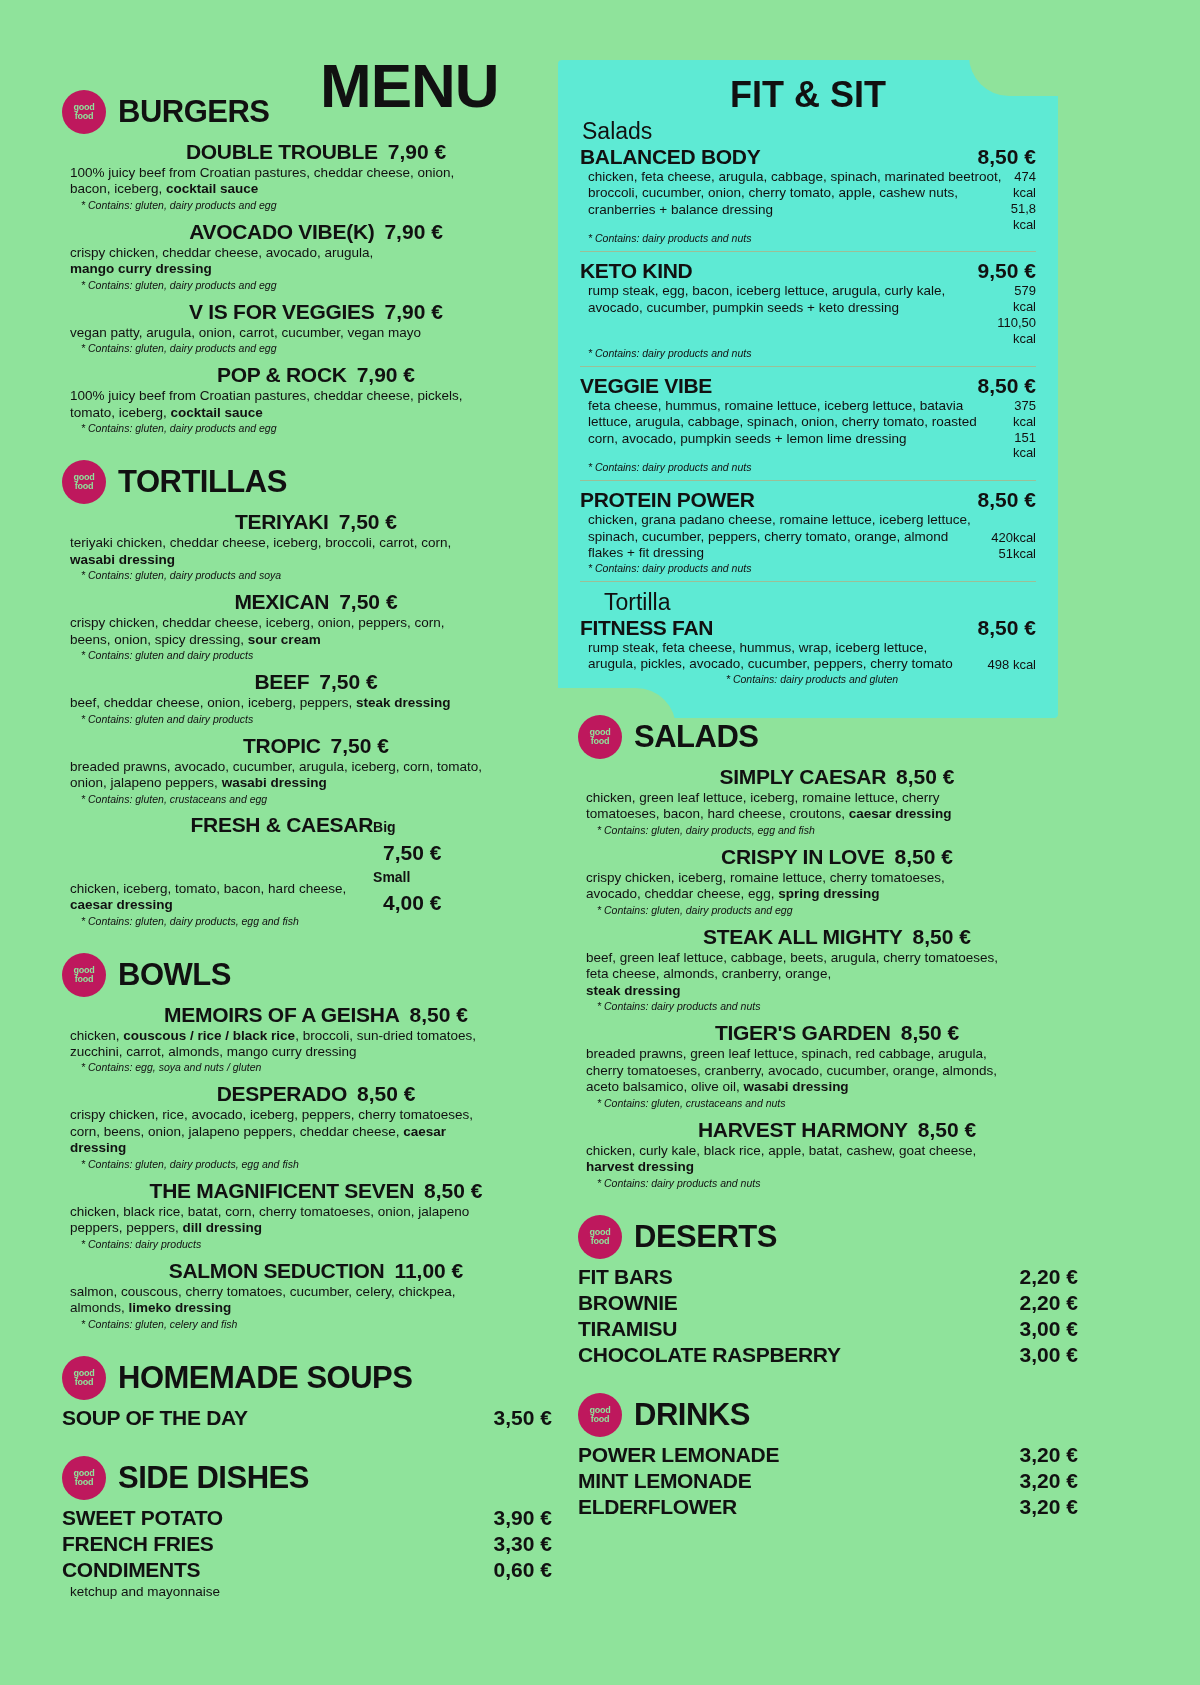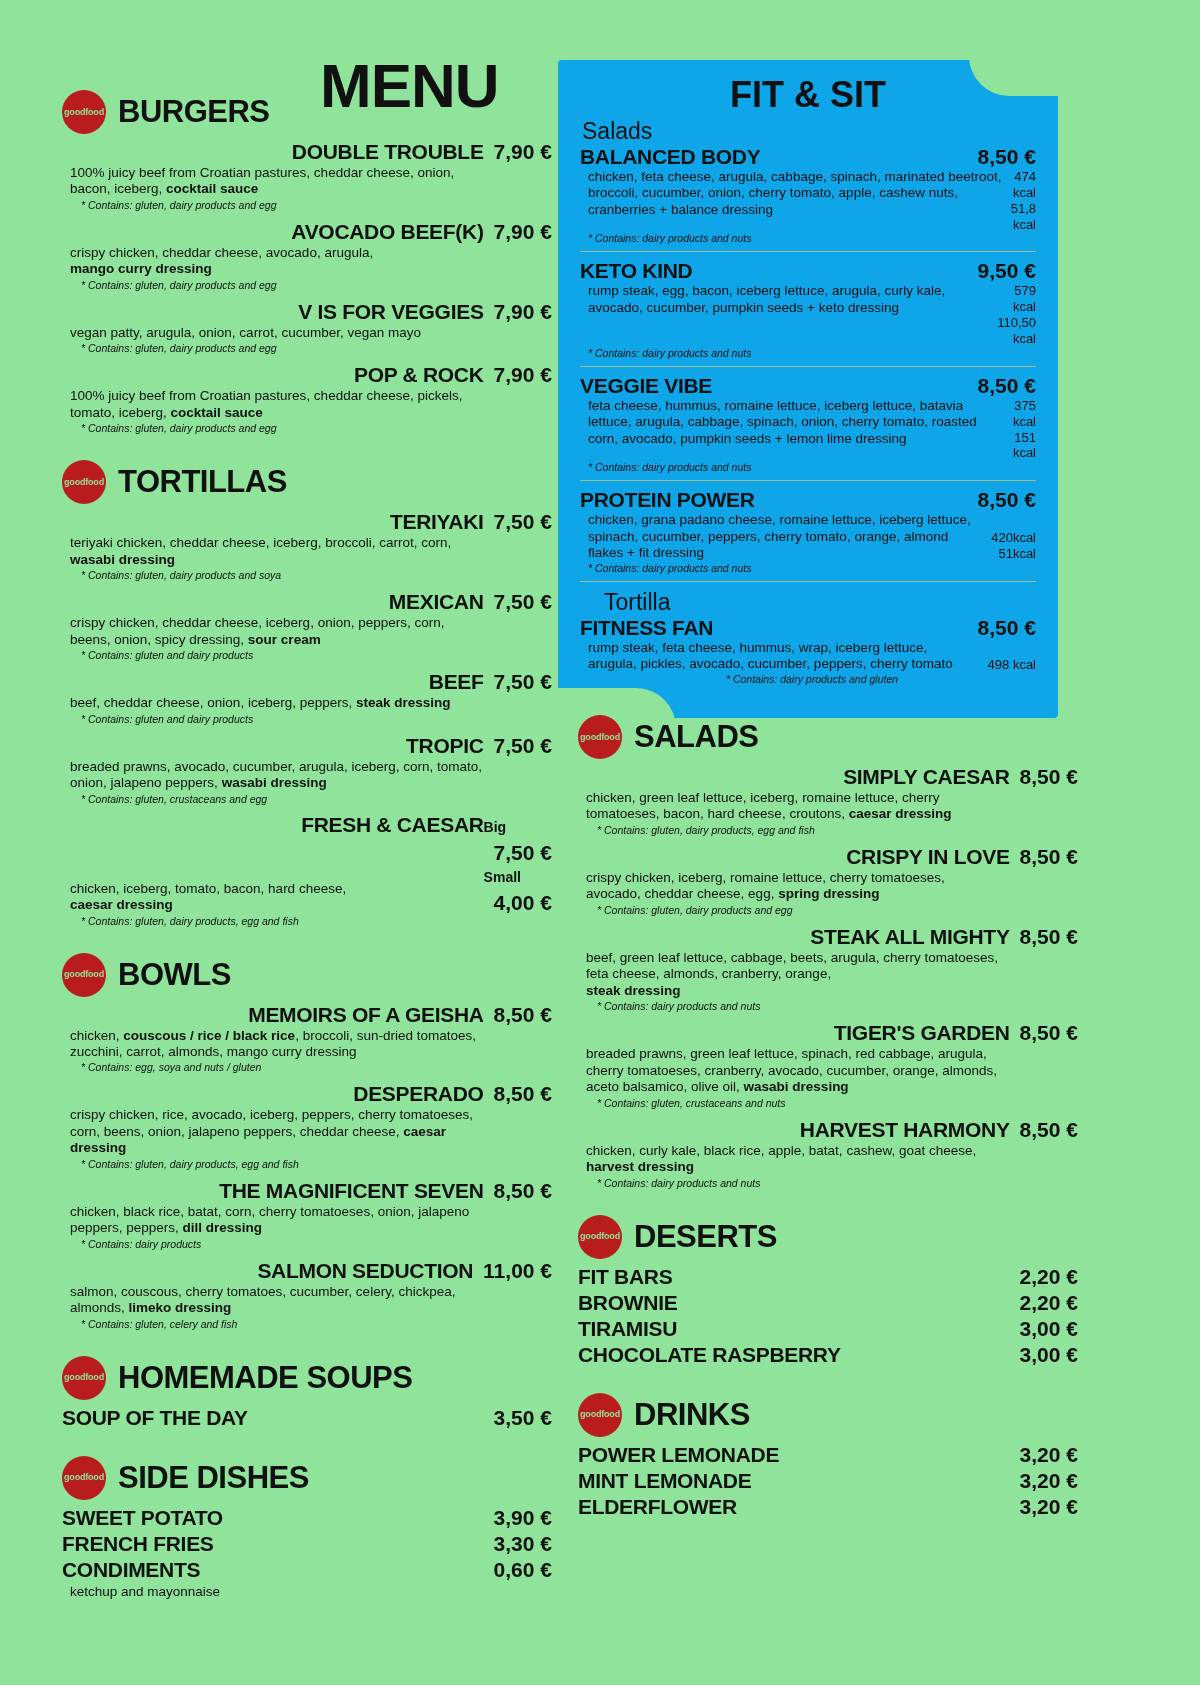--- a/index.html
+++ b/index.html
@@ -23,21 +23,21 @@
   .menu-title {
     position:absolute; left:320px; top:50px;
     font-size:62px; font-weight:bold; letter-spacing:-1px;
     font-family:"Liberation Sans", sans-serif;
     color:#111;
   }
 
   
   .fitsit-panel {
     position:absolute; left:558px; top:60px; width:500px; height:658px;
-    background:#0ea5e9;
+    background:#5eead4;
     border-radius:4px 4px 4px 4px;
   }
   .fitsit-panel:after {
     content:""; position:absolute; right:-1px; top:-10px;
     width:90px; height:46px; background:#8fe39b;
     border-radius:0 0 0 40px;
   }
   .fitsit-panel:before {
     content:""; position:absolute; left:-2px; bottom:-16px;
     width:120px; height:46px; background:#8fe39b;
@@ -54,31 +54,31 @@
   
   .section-head {
     display:flex; align-items:center; gap:12px;
     margin-top:26px; margin-bottom:6px;
   }
   .section-head .title {
     font-size:31px; font-weight:bold; letter-spacing:-0.5px;
   }
   .logo {
     width:44px; height:44px; border-radius:50%;
-    background:#b91c1c; color:#8fe39b;
-    display:flex; flex-direction:row; align-items:center; justify-content:center;
+    background:#be185d; color:#8fe39b;
+    display:flex; flex-direction:column; align-items:center; justify-content:center;
     font-size:9px; font-weight:bold; line-height:9px; letter-spacing:-0.2px;
     flex:0 0 auto;
   }
   .logo span { display:block; }
 
   
   .item { margin-bottom:9px; }
   .item-row {
-    display:flex; justify-content:flex-end; align-items:baseline;margin-left:18px;
+    display:flex; justify-content:center; align-items:baseline;margin-left:18px;
   }
   .item-name {
     font-size:21px; font-weight:bold; letter-spacing:-0.3px; line-height:1.05;
   }
   .item-price {
     font-size:21px; font-weight:bold; white-space:nowrap; padding-left:10px;
   }
   .item-desc {
     font-size:13.5px; line-height:1.22; margin-top:1px; padding-left:8px;
     max-width:420px;
@@ -135,21 +135,21 @@
       <div class="item-row">
         <div class="item-name">DOUBLE TROUBLE</div>
         <div class="item-price">7,90 €</div>
       </div>
       <div class="item-desc"><span>100% juicy beef from Croatian pastures, cheddar cheese, onion, bacon, iceberg, </span><b>cocktail sauce</b></div>
       <div class="allerg">* Contains: gluten, dairy products and egg</div>
     </div>
 
     <div class="item">
       <div class="item-row">
-        <div class="item-name">AVOCADO BEEF(K)</div>
+        <div class="item-name">AVOCADO VIBE(K)</div>
         <div class="item-price">7,90 €</div>
       </div>
       <div class="item-desc"><span>crispy chicken, cheddar cheese, avocado, arugula, </span><br><b>mango curry dressing</b></div>
       <div class="allerg">* Contains: gluten, dairy products and egg</div>
     </div>
 
     <div class="item">
       <div class="item-row">
         <div class="item-name">V IS FOR VEGGIES</div>
         <div class="item-price">7,90 €</div>

